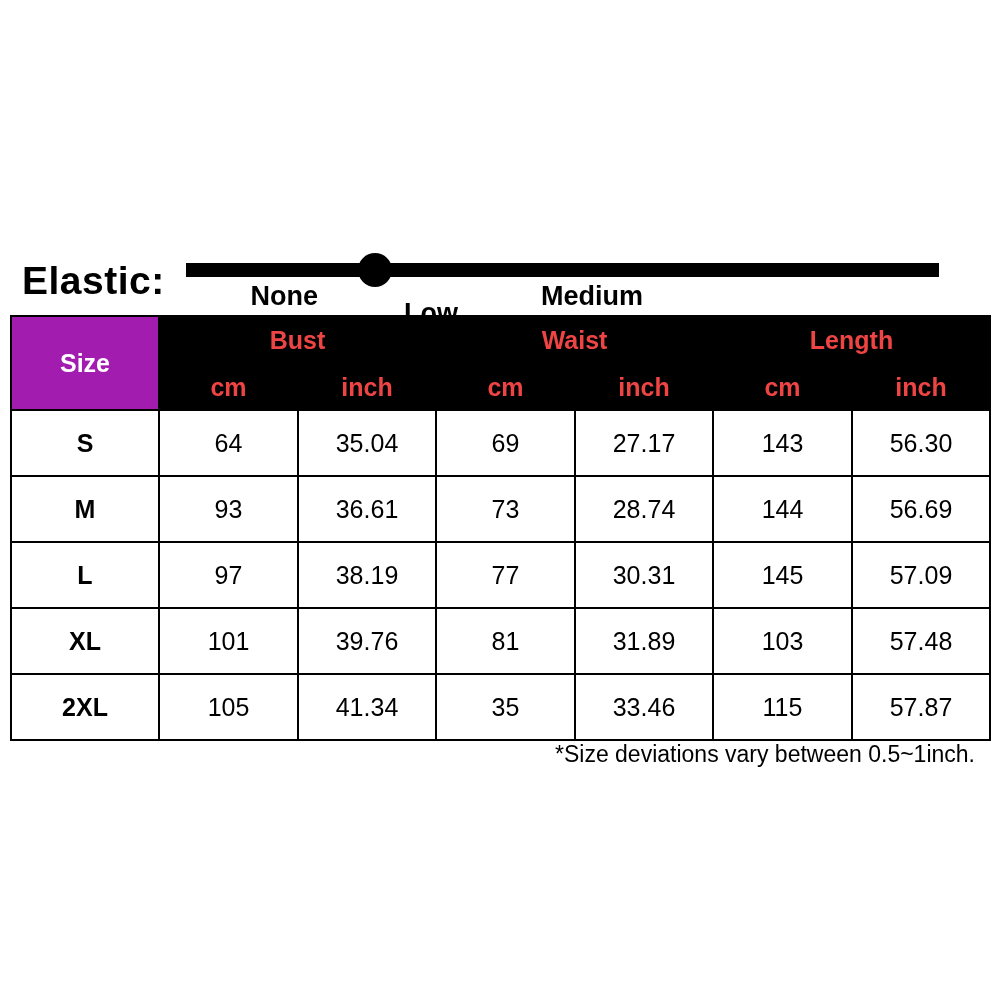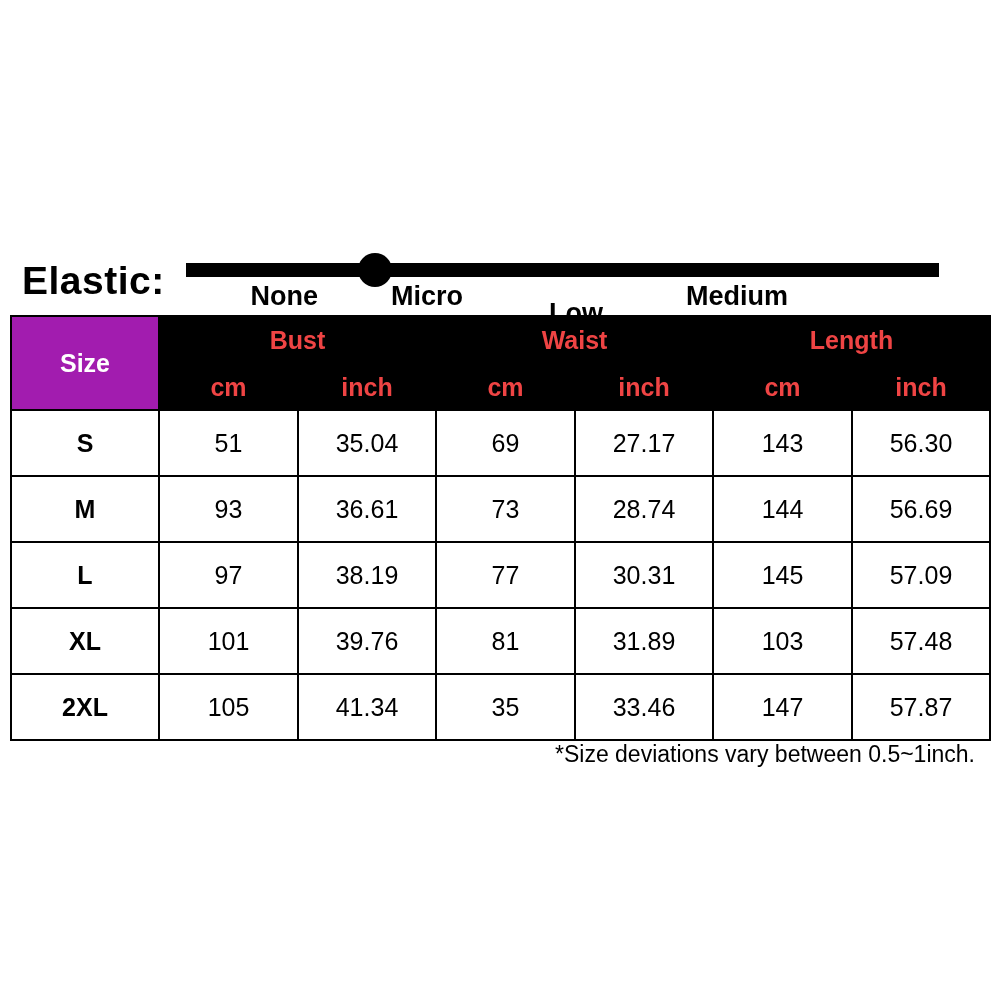--- a/index.html
+++ b/index.html
@@ -124,21 +124,20 @@
 
 <div id="chart-wrap">
 
   <div class="elastic-row">
     <div class="elastic-label">Elastic:</div>
     <div class="elastic-scale">
       <div class="scale-bar"></div>
       <div class="scale-knob"></div>
       <div class="scale-ticks">
         <span class="tick-0">None</span>
-        <span class="tick-1">Micro</span>
         <span class="tick-2">Low</span>
         <span class="tick-3">Medium</span>
       </div>
     </div>
   </div>
 
   <table class="size-table">
     <colgroup>
       <col class="col-size">
         <col class="col-val">
@@ -160,21 +159,21 @@
         <th class="hdr unit-hdr">inch</th>
         <th class="hdr unit-hdr">cm</th>
         <th class="hdr unit-hdr">inch</th>
         <th class="hdr unit-hdr">cm</th>
         <th class="hdr unit-hdr">inch</th>
       </tr>
     </thead>
     <tbody>
       <tr>
         <td class="row-label">S</td>
-        <td>51</td>
+        <td>64</td>
         <td>35.04</td>
         <td>69</td>
         <td>27.17</td>
         <td>143</td>
         <td>56.30</td>
       </tr>
       <tr>
         <td class="row-label">M</td>
         <td>93</td>
         <td>36.61</td>
@@ -200,20 +199,20 @@
         <td>31.89</td>
         <td>103</td>
         <td>57.48</td>
       </tr>
       <tr>
         <td class="row-label">2XL</td>
         <td>105</td>
         <td>41.34</td>
         <td>35</td>
         <td>33.46</td>
-        <td>147</td>
+        <td>115</td>
         <td>57.87</td>
       </tr>
     </tbody>
   </table>
 
   <div class="footnote">*Size deviations vary between 0.5~1inch.</div>
 </div>
 
 </body></html>

